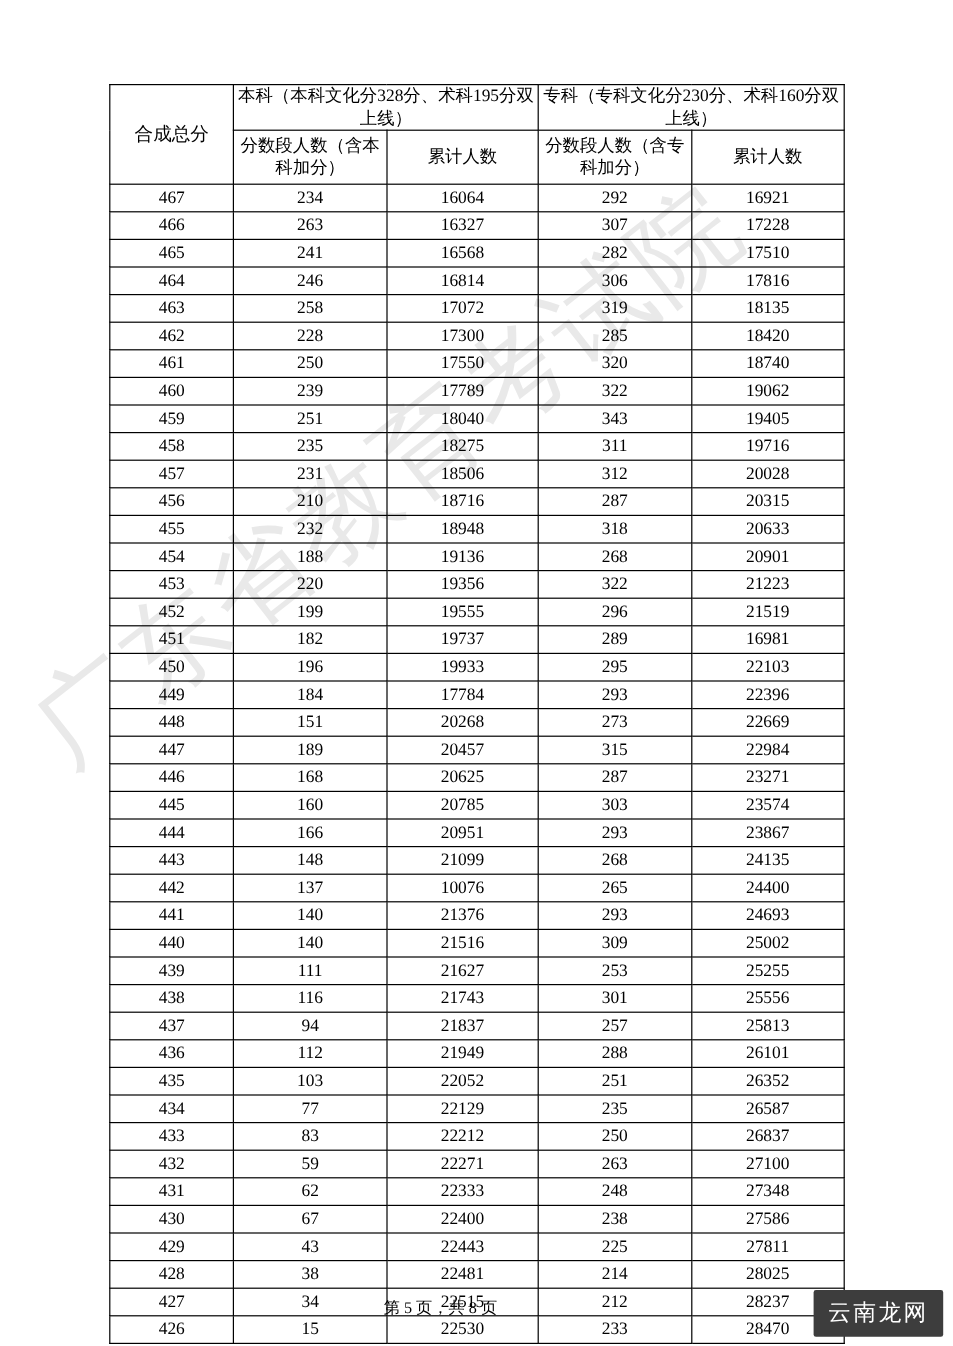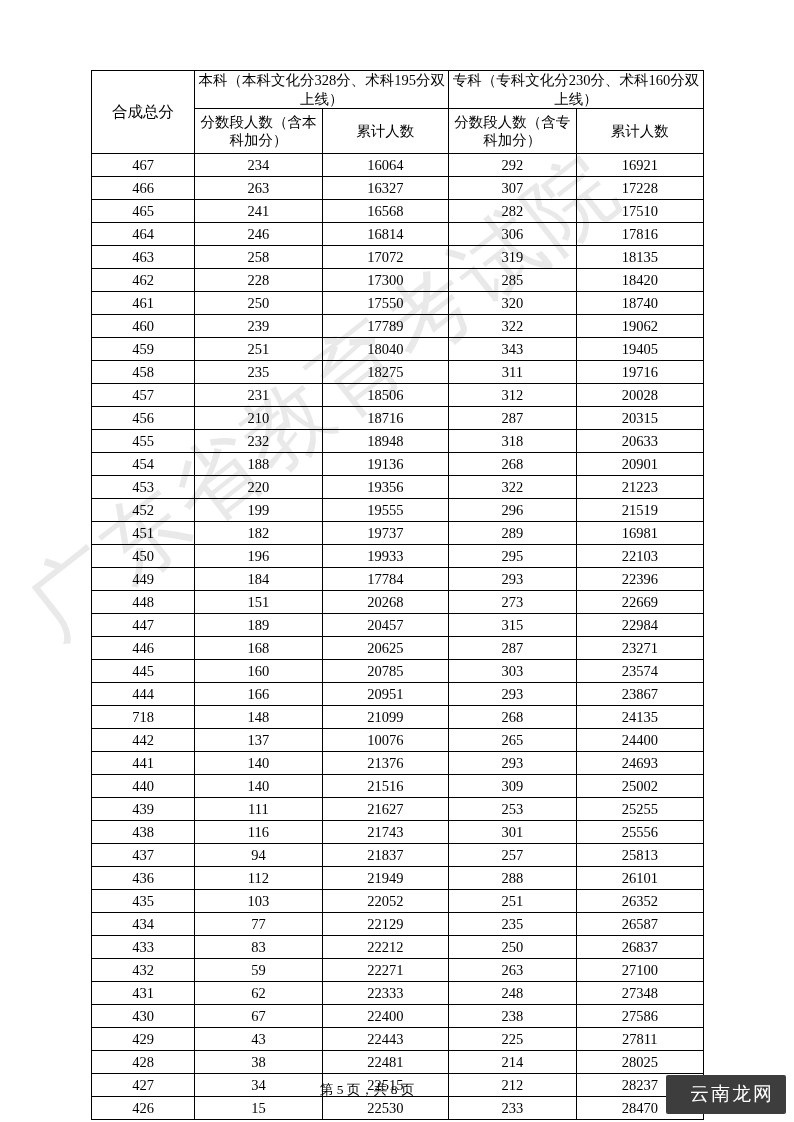--- a/index.html
+++ b/index.html
@@ -109,21 +109,21 @@
 
   
   .site-badge {
     position: absolute;
     right: 8px;
     bottom: 8px;
     background: #3d3d3d;
     color: #ffffff;
     font-size: 19px;
     letter-spacing: 2px;
-    padding: 6px 12px 7px 24px;
+    padding: 6px 12px 7px 12px;
     font-family: "Liberation Sans", sans-serif;
     border-radius: 2px;
   }
 </style>
 </head>
 <body>
 
 <div class="watermark">
   <div class="watermark-text">广东省教育考试院</div>
 </div>
@@ -315,21 +315,21 @@
             <td class="cell">23574</td>
           </tr>
           <tr>
             <td class="cell">444</td>
             <td class="cell">166</td>
             <td class="cell">20951</td>
             <td class="cell">293</td>
             <td class="cell">23867</td>
           </tr>
           <tr>
-            <td class="cell">718</td>
+            <td class="cell">443</td>
             <td class="cell">148</td>
             <td class="cell">21099</td>
             <td class="cell">268</td>
             <td class="cell">24135</td>
           </tr>
           <tr>
             <td class="cell">442</td>
             <td class="cell">137</td>
             <td class="cell">10076</td>
             <td class="cell">265</td>

